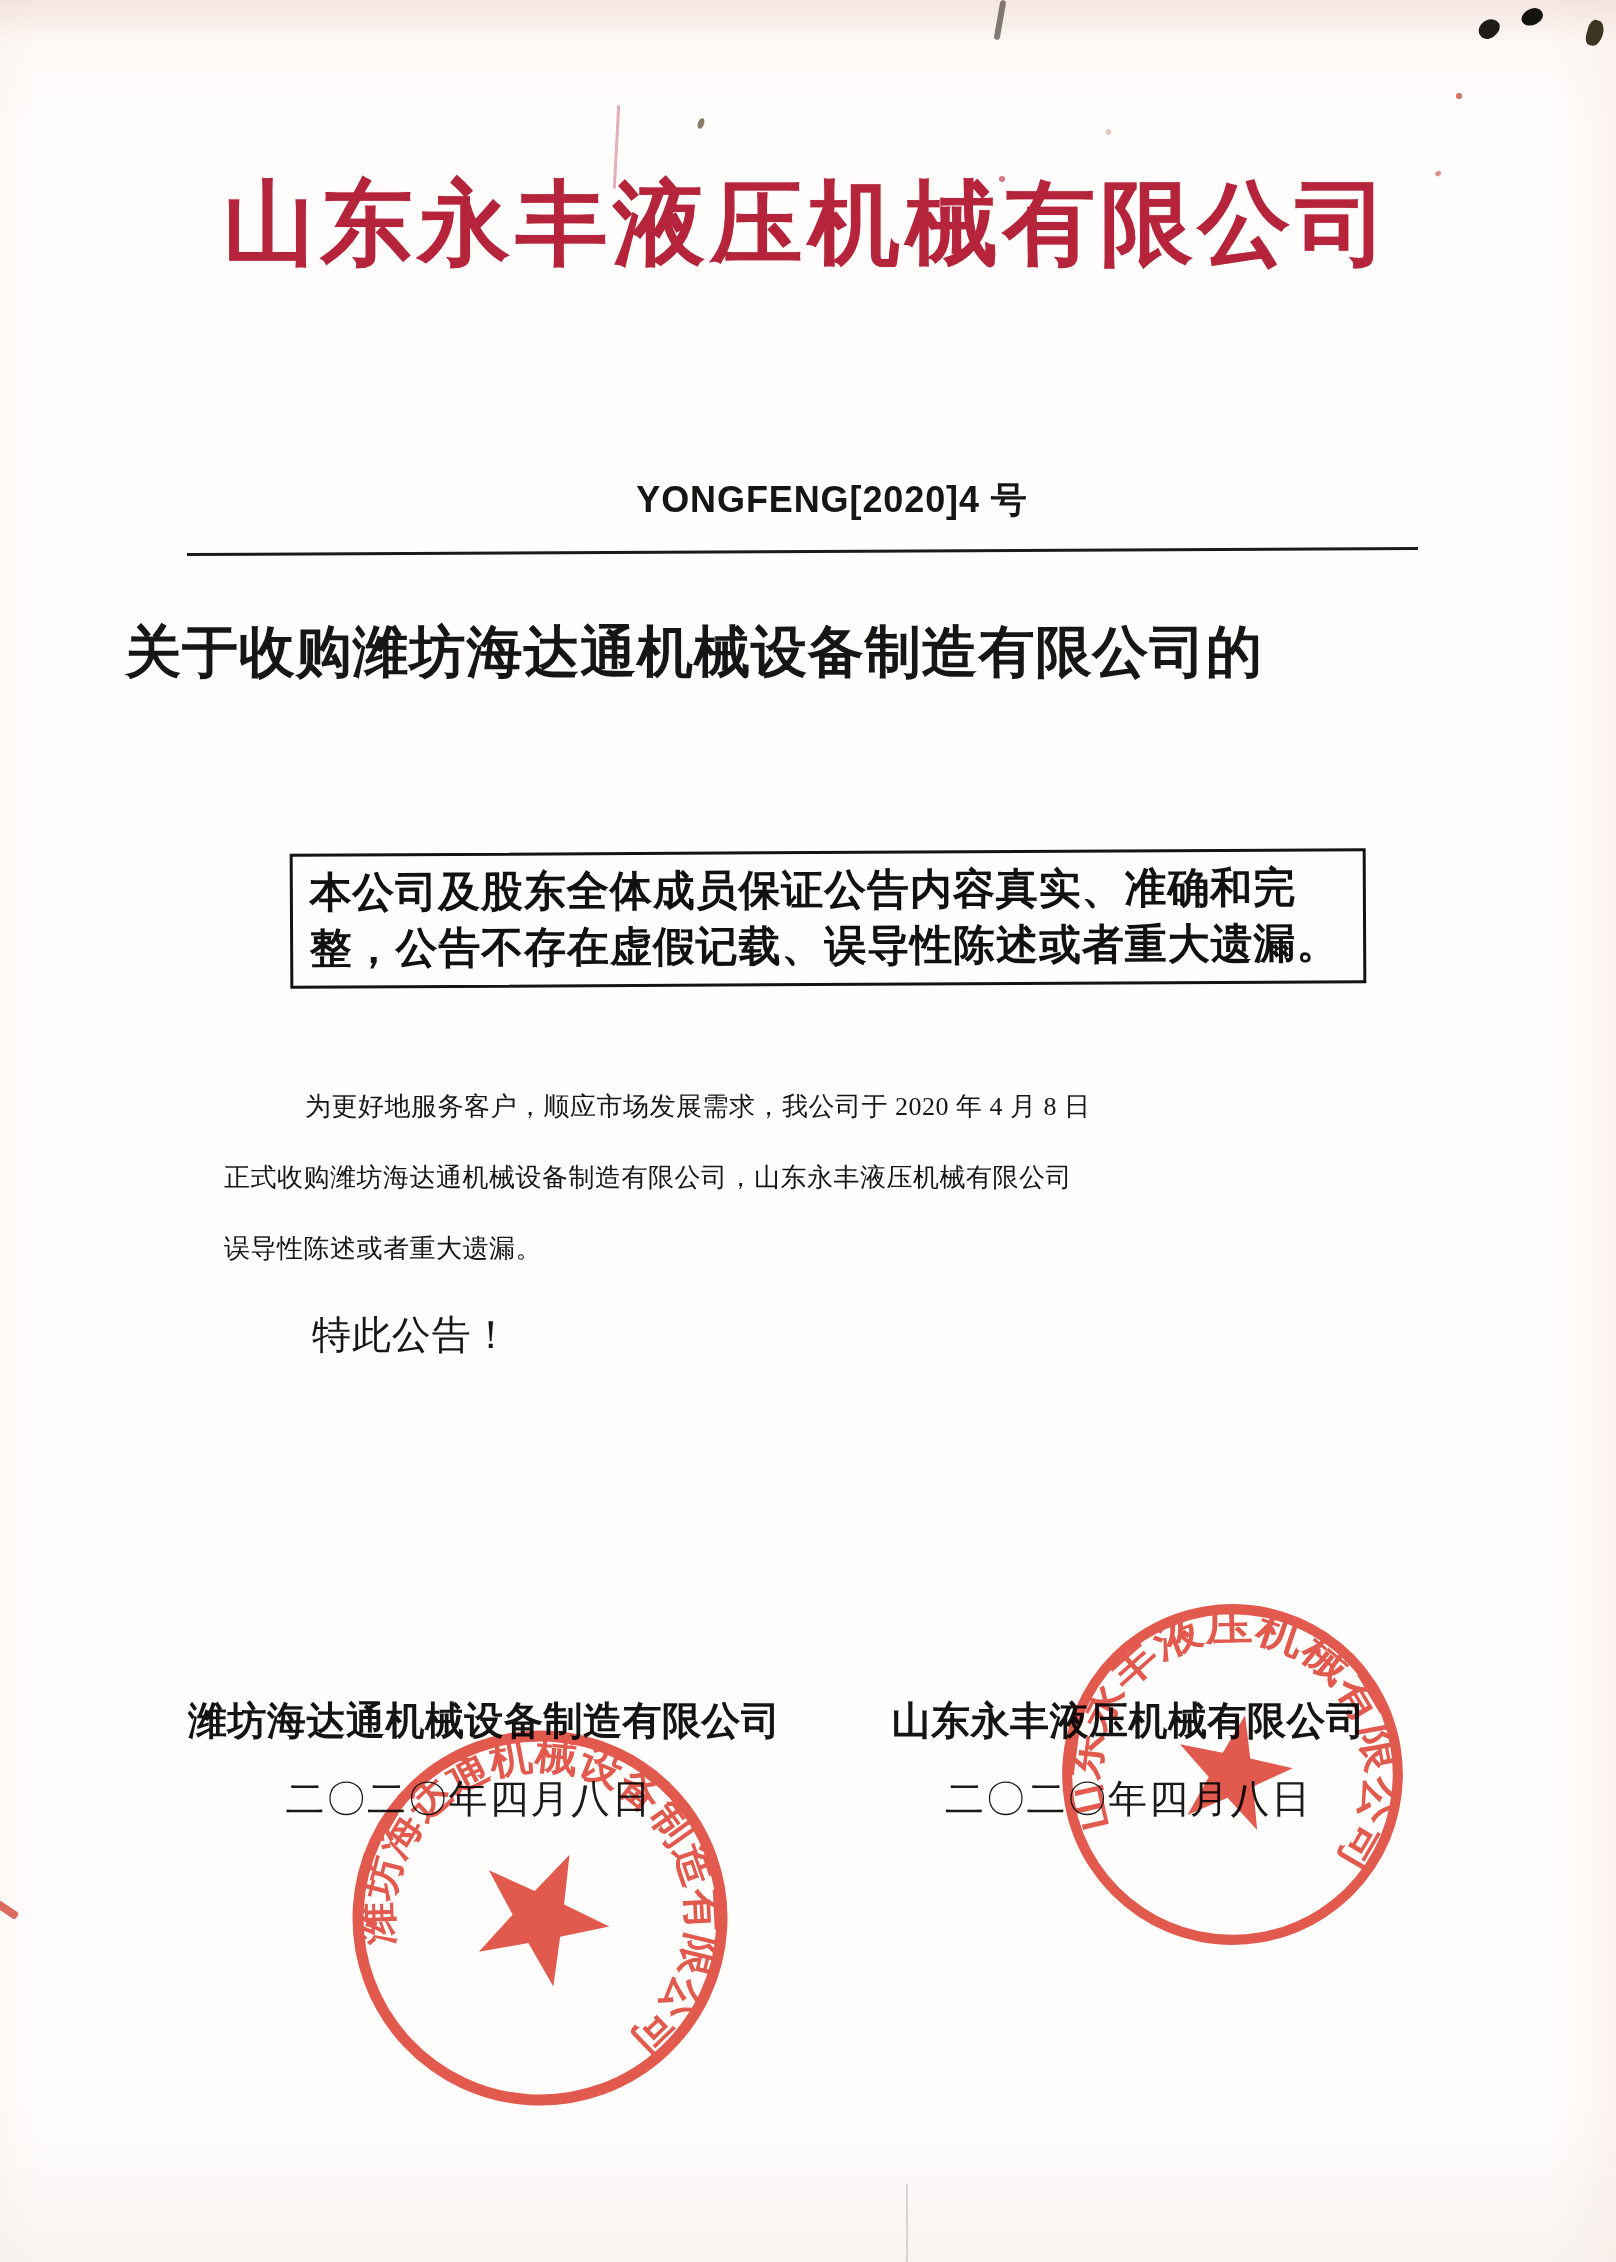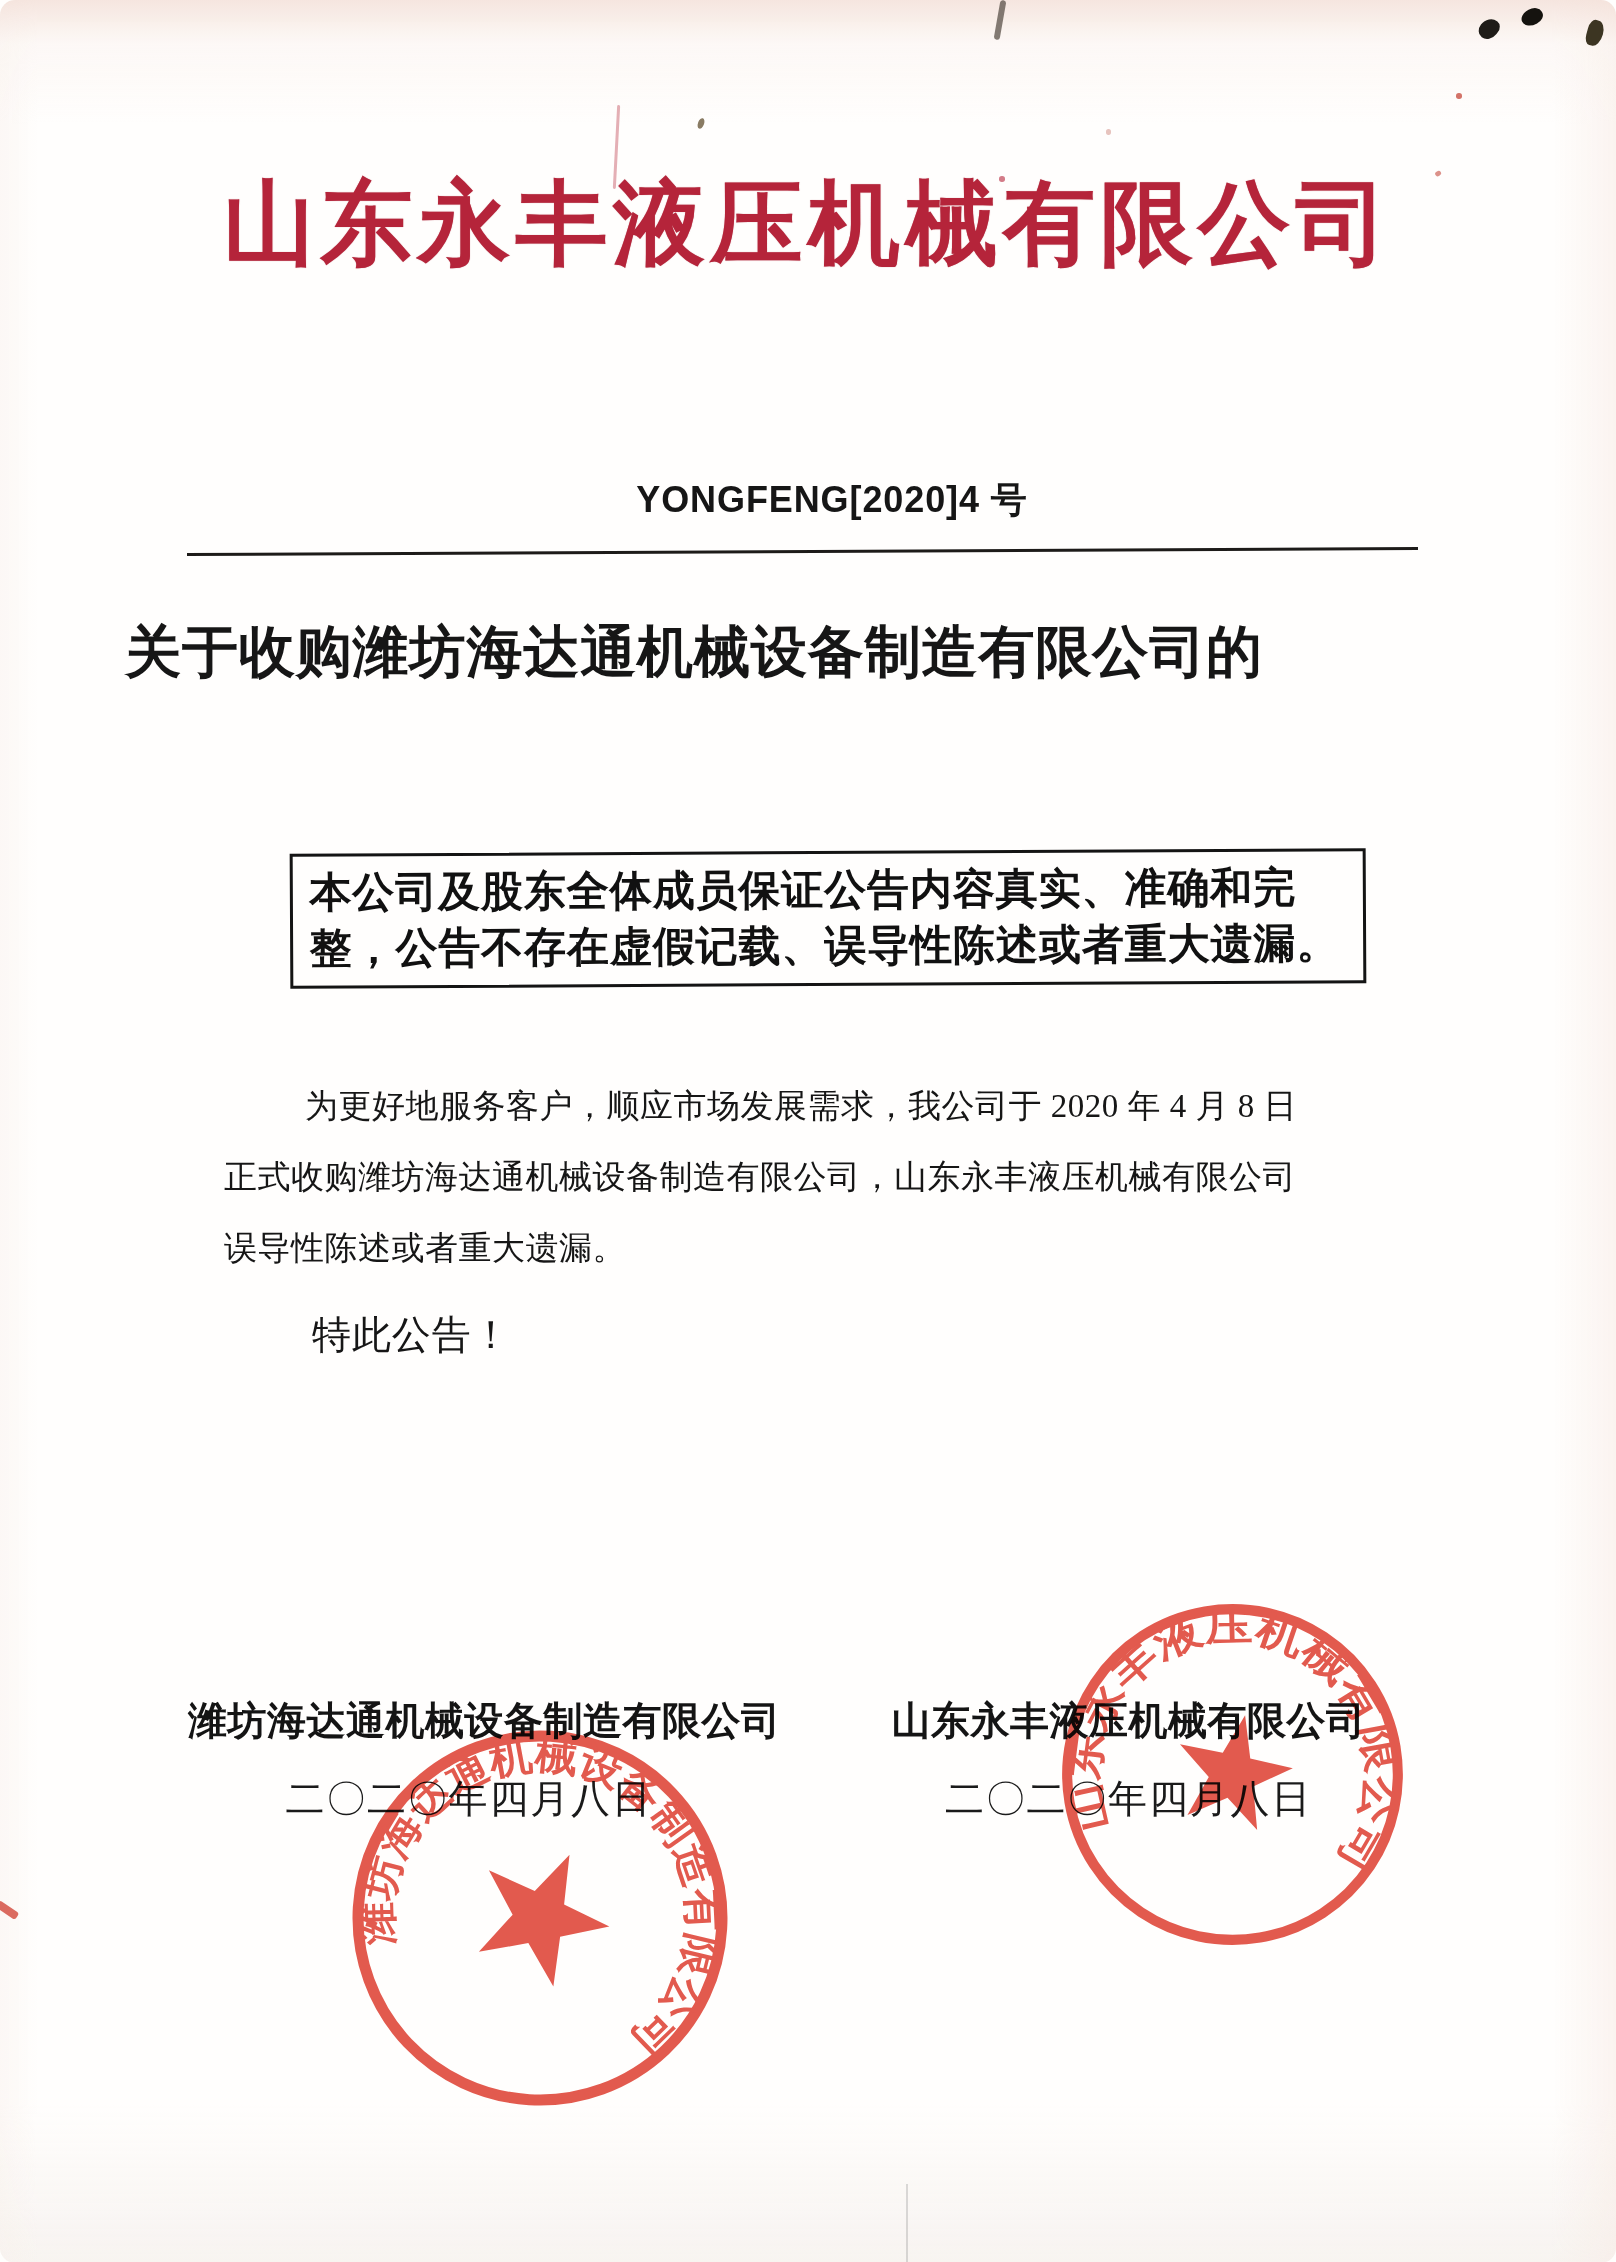--- a/index.html
+++ b/index.html
@@ -9,21 +9,20 @@
     font-family:"Liberation Serif", serif;
     color:#1b1b1b;
   }
   .page{
     position:absolute;inset:0;
     background:
       linear-gradient(180deg, rgba(243,223,215,0.8) 0%, rgba(250,242,238,0.45) 44px, rgba(255,255,255,0) 124px),
       linear-gradient(270deg, rgba(247,235,229,0.55) 0%, rgba(255,255,255,0) 64px),
       linear-gradient(90deg, rgba(248,240,235,0.45) 0%, rgba(255,255,255,0) 37px),
       linear-gradient(180deg, rgba(255,255,255,0) 93%, rgba(241,235,230,0.55) 100%);
-    border-radius: 15px;
   }
   .company-title{
     position:absolute;top:162px;left:0;width:1616px;
     text-align:center;font-size:92px;font-weight:bold;
     color:#b5243a;letter-spacing:5.5px;white-space:nowrap;
     text-shadow:0 0 0.9px rgba(158,31,48,0.6);
   }
   .doc-number{
     position:absolute;top:476px;left:0;width:1616px;text-align:center;
     font-family:"Liberation Sans", sans-serif;font-weight:bold;
@@ -49,21 +48,21 @@
     transform:rotate(-0.3deg);
     padding:8.3px 14.7px 0 16.5px;
   }
   .notice-box .line{
     font-family:"Liberation Sans", sans-serif;font-weight:bold;
     font-size:42px;line-height:56px;letter-spacing:0.9px;color:#111;
     white-space:nowrap;
   }
   .body-par{position:absolute;left:224px;top:1071px;width:1185px;}
   .body-par .line{
-    font-size:33px;line-height:71px;letter-spacing:0.5px;color:#161616;
+    font-size:26px;line-height:71px;letter-spacing:0.5px;color:#161616;
     white-space:nowrap;
   }
   .body-par .line.indent{text-indent:81px;}
   .closing{
     position:absolute;left:312px;top:1308px;
     font-size:39px;color:#161616;letter-spacing:0.9px;
   }
   .sig{position:absolute;text-align:center;}
   .sig-left{left:188px;top:1694px;width:562px;}
   .sig-right{left:877px;top:1694px;width:503px;}

